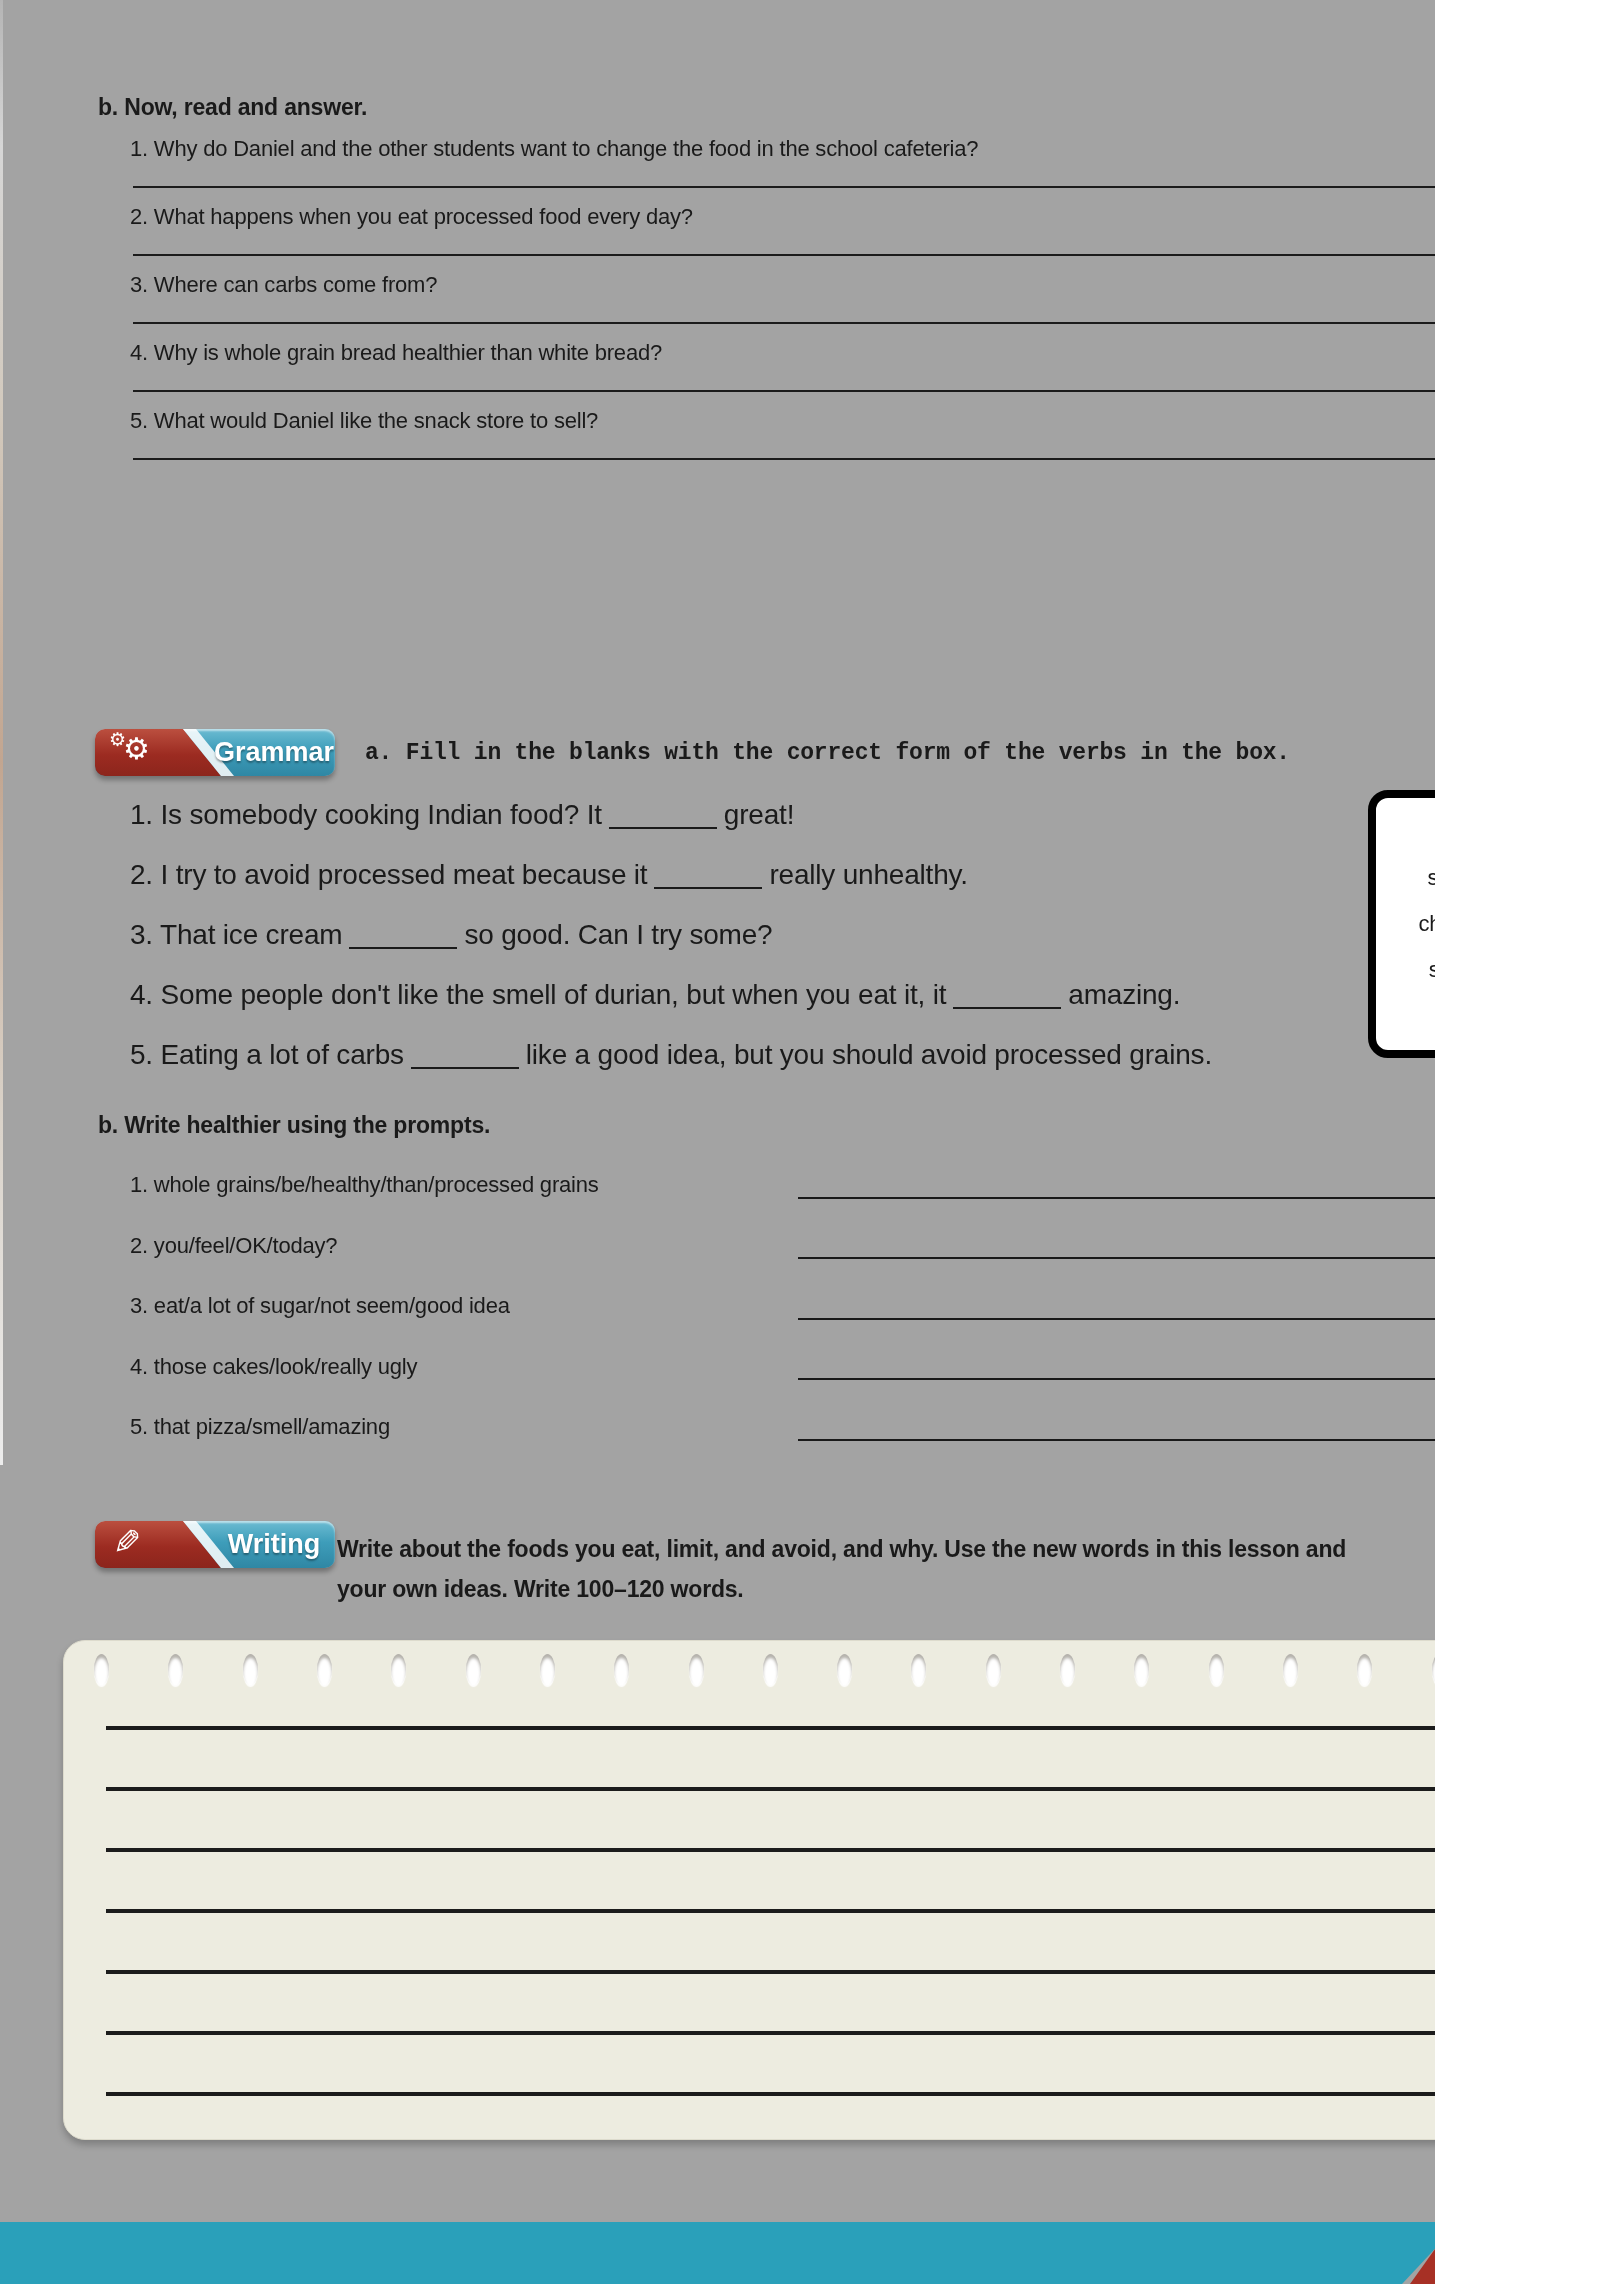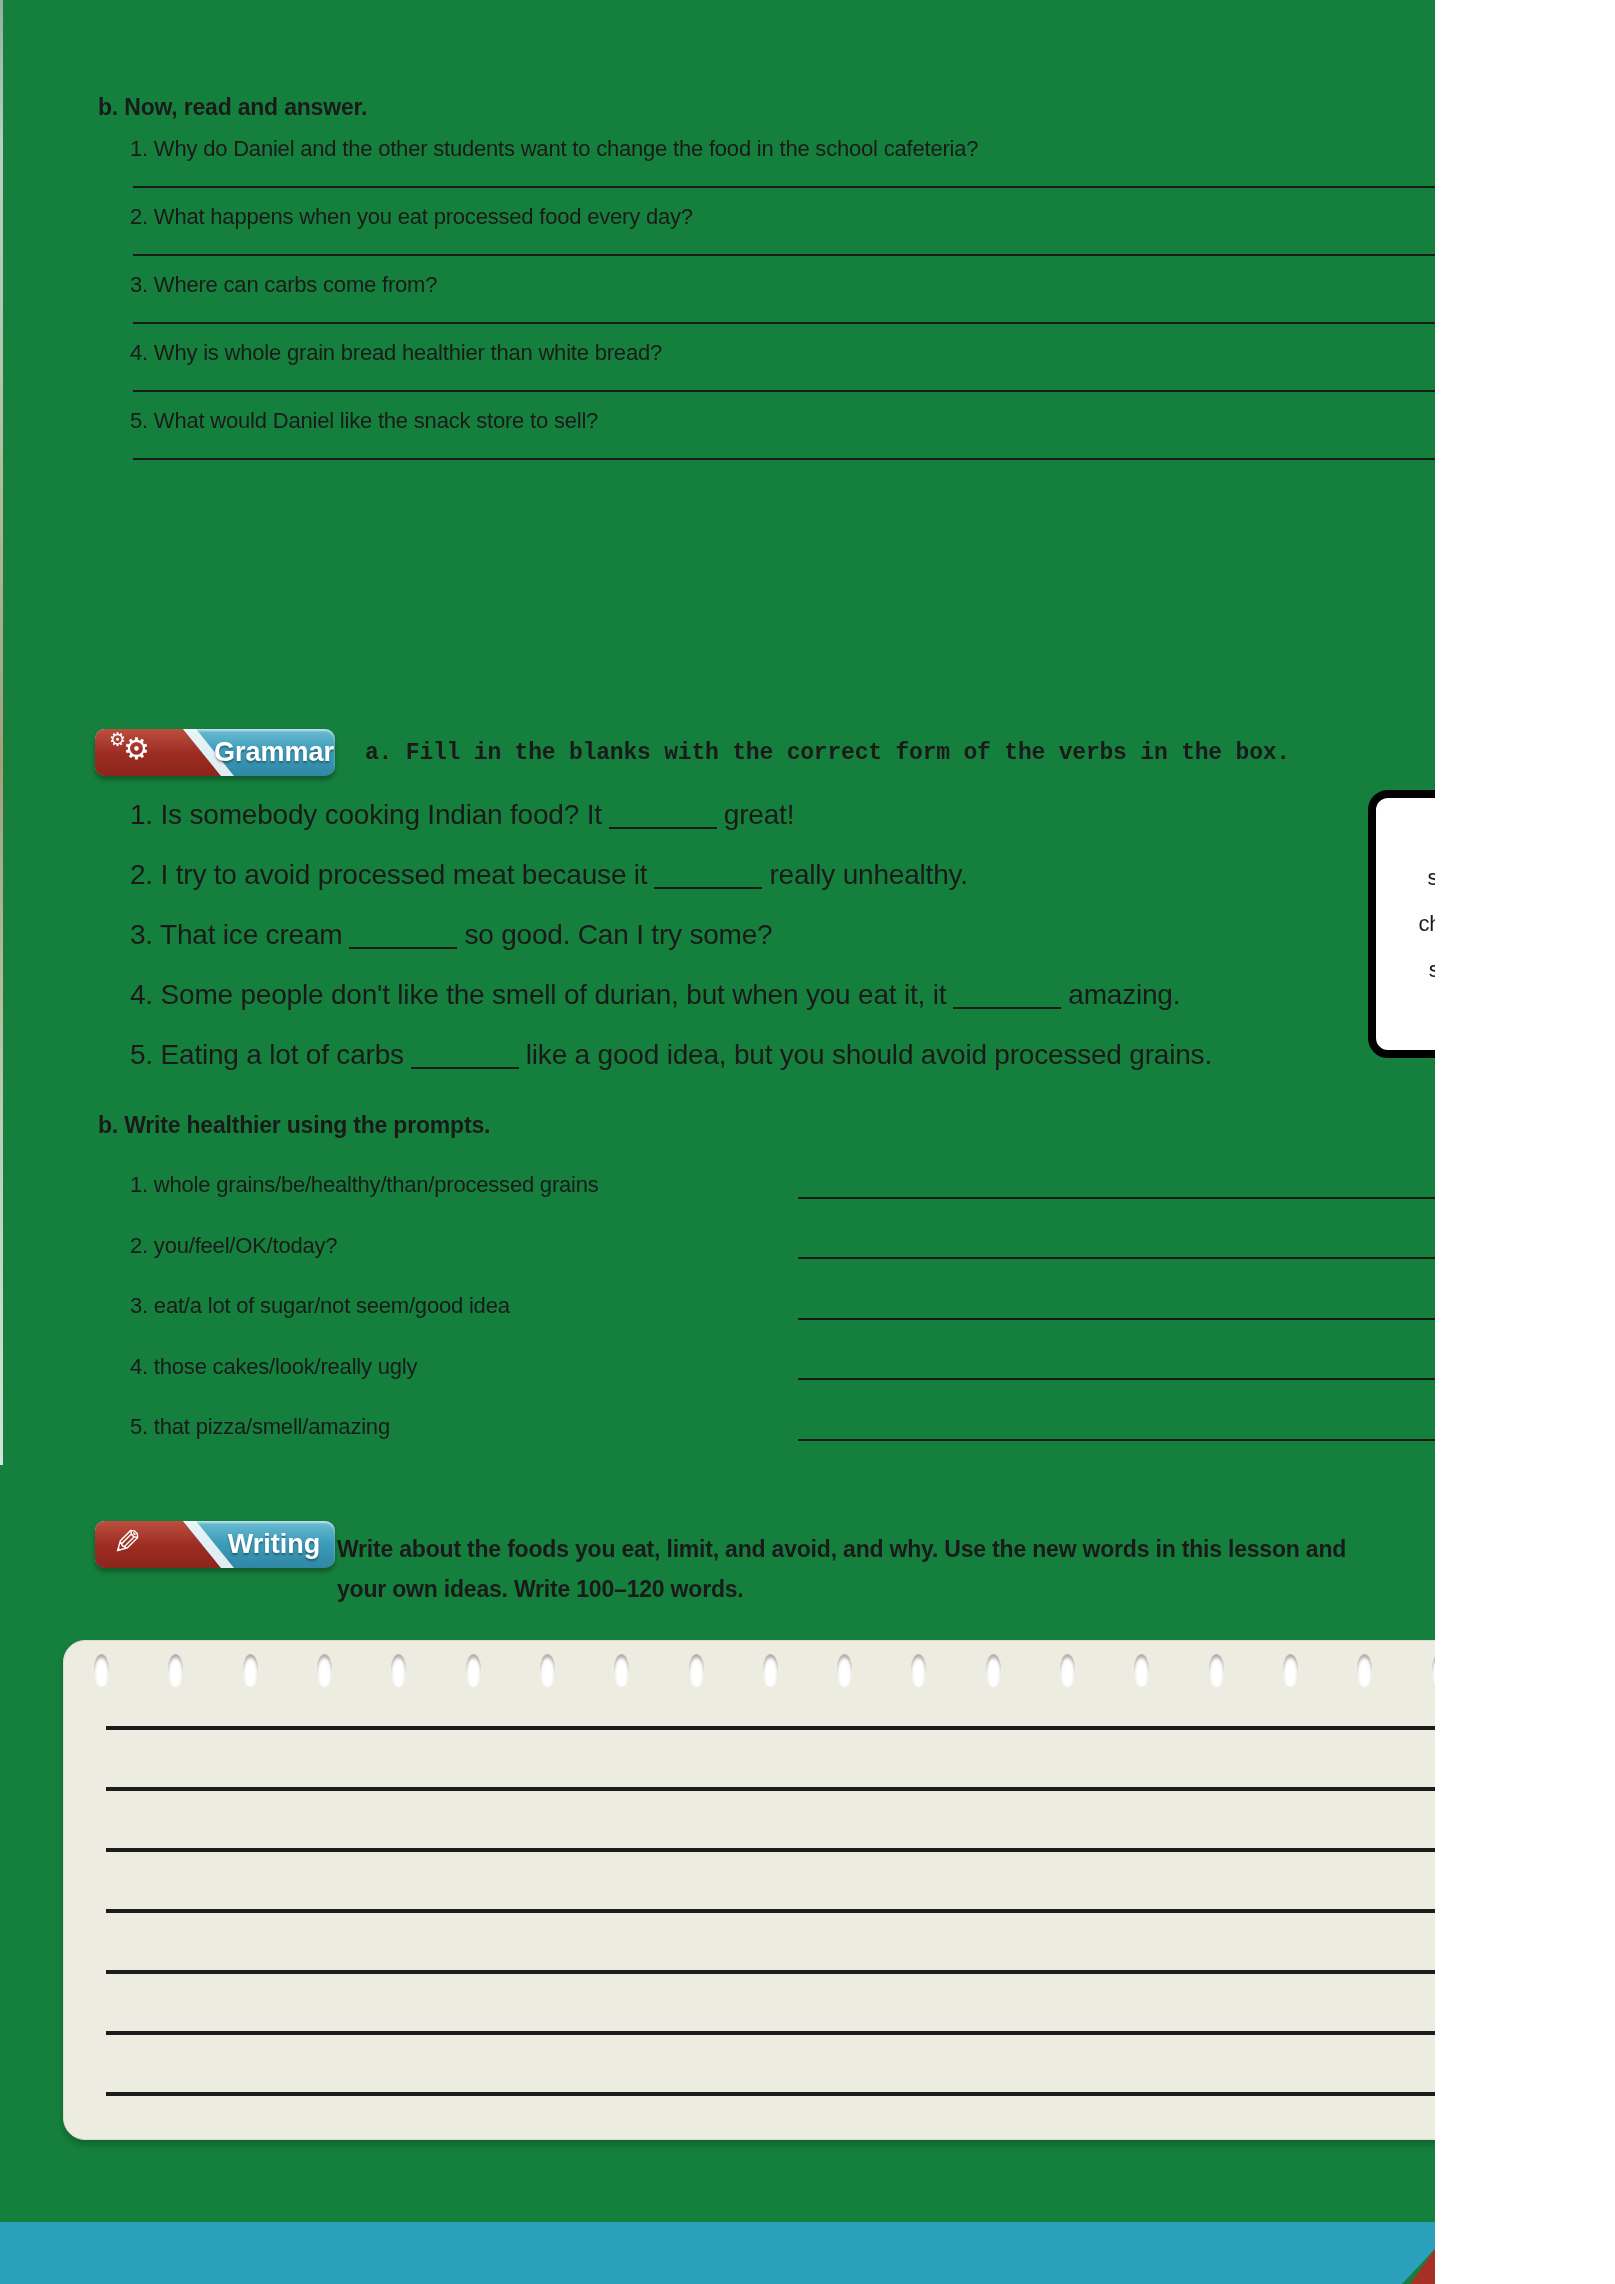--- a/index.html
+++ b/index.html
@@ -1,18 +1,18 @@
 <!DOCTYPE html>
 <html><head>
 <meta charset="utf-8">
 <style>
   * { margin:0; padding:0; box-sizing:border-box; }
   html,body { background:#ffffff; }
   body { font-family:"Liberation Sans","DejaVu Sans",sans-serif; color:#1a1a1a; }
-  .page { position:relative; width:1435px; height:2284px; background:#15803d; overflow:hidden; letter-spacing:-0.2px; }
+  .page { position:relative; width:1435px; height:2284px; background:#a3a3a3; overflow:hidden; letter-spacing:-0.2px; }
 
   
   .edge-strip { position:absolute; left:0; top:0; width:3px; height:1465px;
     background:linear-gradient(180deg,#b9b9b9 0%,#e3e3e3 10%,#ded3c4 28%,#caa68b 52%,#e7ded2 76%,#ffffff 100%);
     opacity:.8; }
 
   
   .read-section { position:absolute; left:98px; top:94px; width:1414px; }
   .sec-heading { font-size:23px; font-weight:bold; line-height:26px; }
   .question { font-size:22px; line-height:26px; margin:16px 0 0 32px; }

